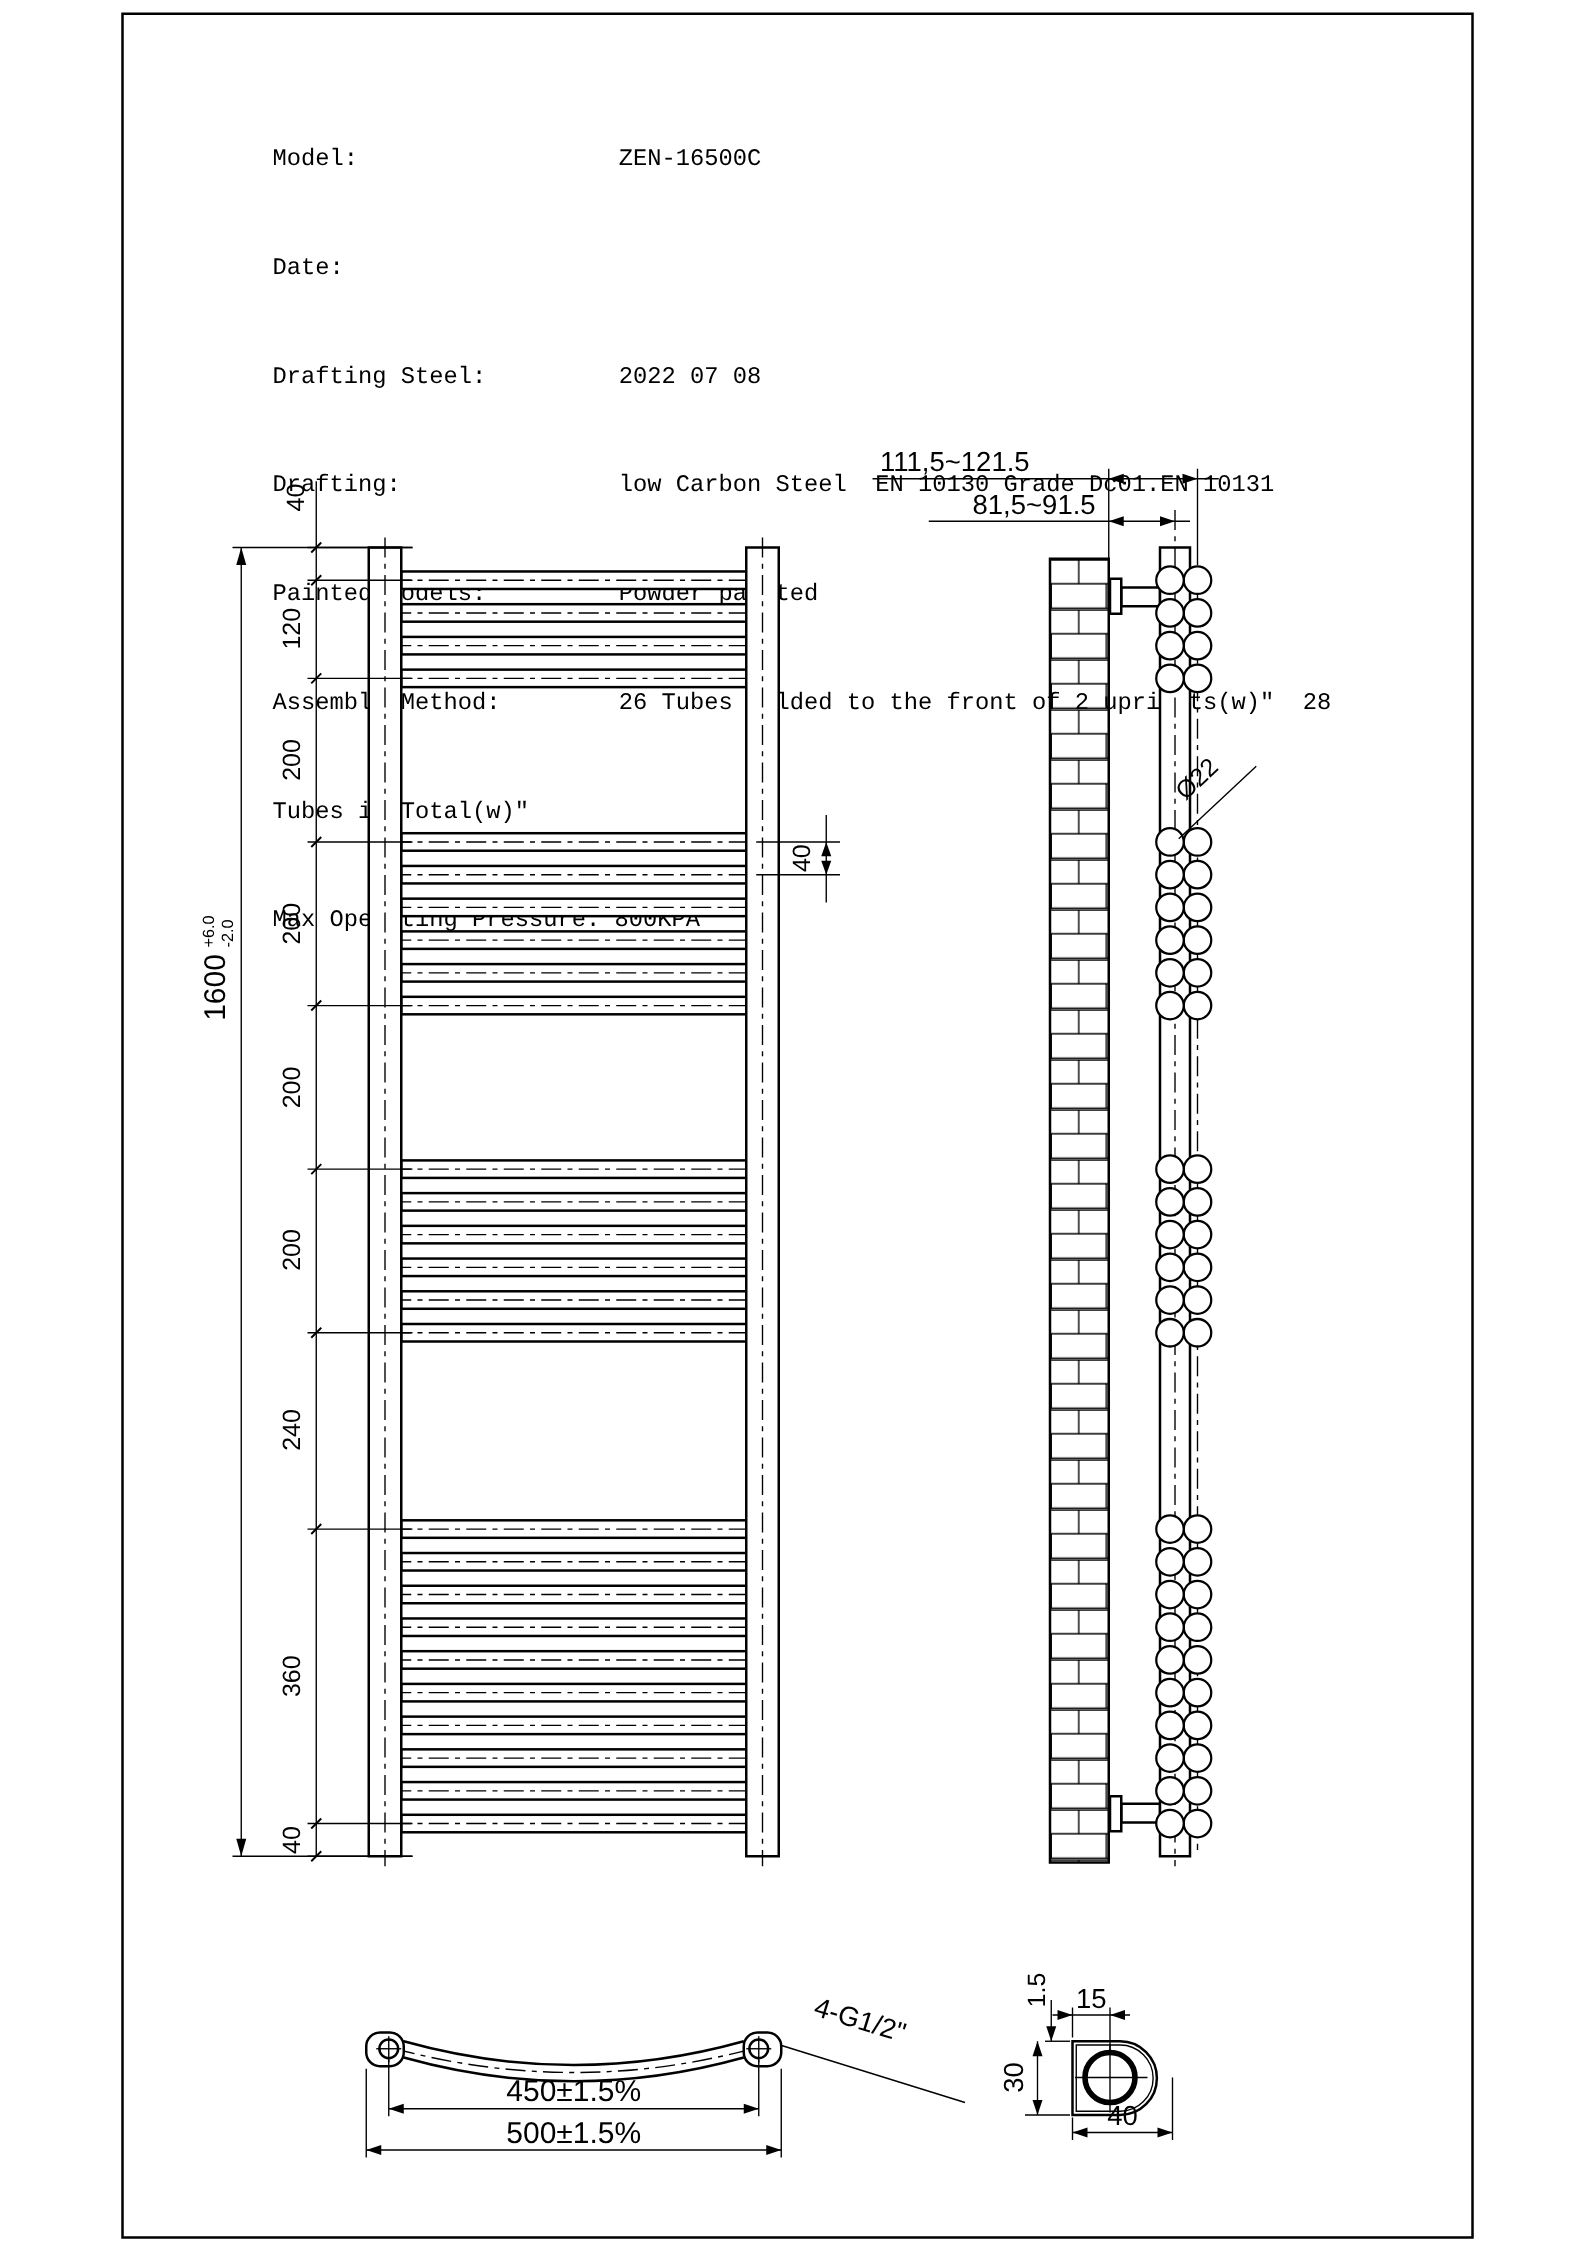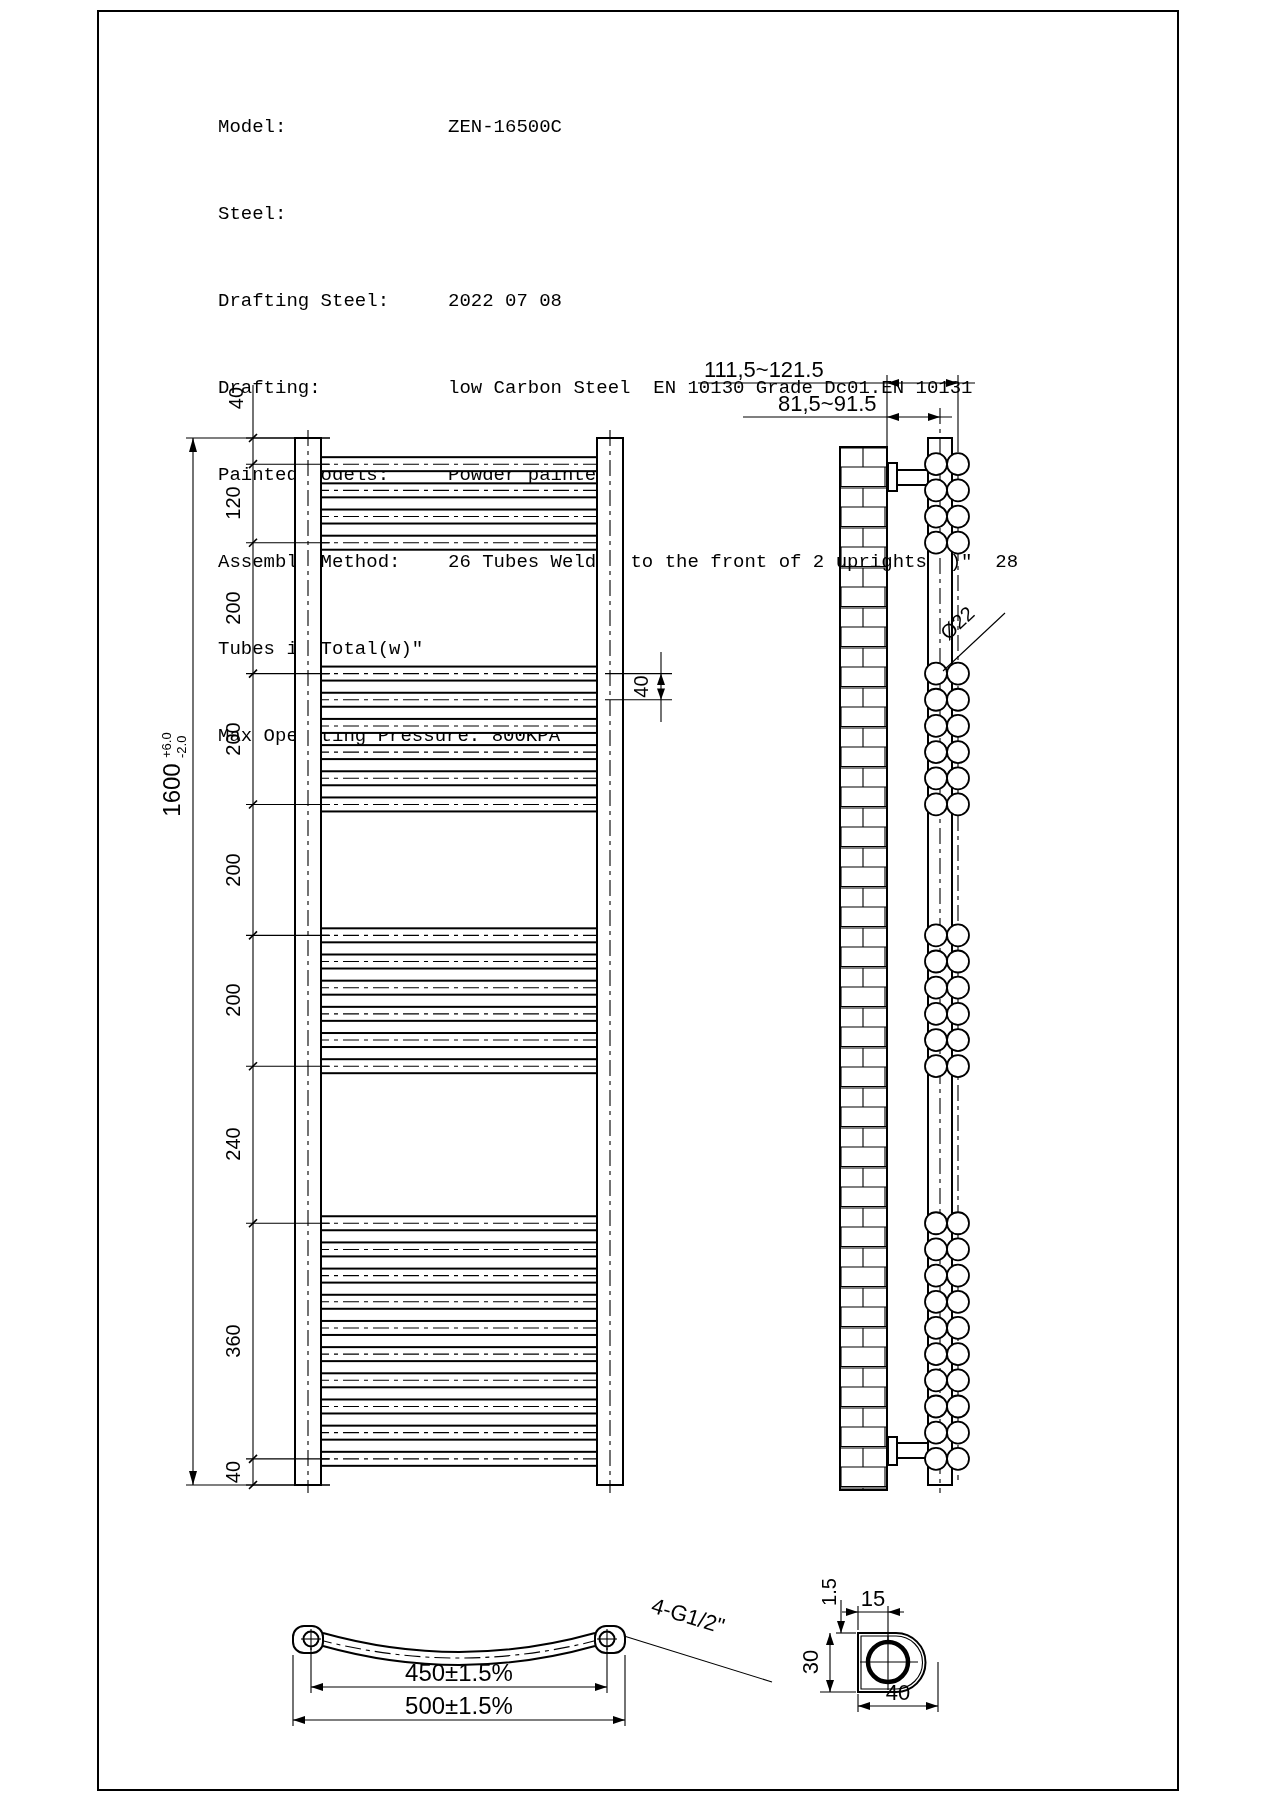--- a/index.html
+++ b/index.html
@@ -3,21 +3,21 @@
 <meta charset="utf-8">
 <style>
   html,body{margin:0;padding:0;background:#fff;}
   #stage{position:relative;width:1273px;height:1800px;background:#fff;overflow:hidden;
          font-family:"Liberation Sans",sans-serif;}
   #frame{position:absolute;left:97px;top:10px;width:1078px;height:1777px;border:2px solid #000;}
   #specs{position:absolute;left:218px;top:55px;width:900px;
          font-family:"Liberation Mono",monospace;font-size:19px;line-height:29px;color:#000;white-space:pre;}
   .spec-row{display:flex;}
   .spec-label{width:230px;flex:0 0 230px;}
-  .spec-value{flex:1;}
+  .spec-value{flex:1;margin-left:47px;}
   svg{position:absolute;left:0;top:0;}
   .tube{fill:#fff;stroke:#000;stroke-width:2;}
   .tubec{fill:#fff;stroke:#000;stroke-width:1.8;}
   .thick{stroke:#000;stroke-width:2;fill:none;}
   .thin{stroke:#000;stroke-width:1.1;fill:none;}
   .cl{stroke:#000;stroke-width:1.1;fill:none;stroke-dasharray:16 5 4 5;}
   .tick{stroke:#000;stroke-width:1.6;}
   .arr{fill:#000;stroke:none;}
   .ring{fill:none;stroke:#000;stroke-width:4.5;}
   text{fill:#000;font-family:"Liberation Sans",sans-serif;}
@@ -28,21 +28,21 @@
   .mid{text-anchor:middle;}
 </style>
 </head>
 <body>
 
 <div id="stage">
   <div id="frame"></div>
 
   <div id="specs">
     <div class="spec-row"><div class="spec-label">Model:</div><div class="spec-value">ZEN-16500C</div></div>
-    <div class="spec-row"><div class="spec-label">Steel:</div></div>
+    <div class="spec-row"><div class="spec-label">Date:</div></div>
     <div class="spec-row"><div class="spec-label">Drafting Steel:</div><div class="spec-value">2022 07 08</div></div>
     <div class="spec-row"><div class="spec-label">Drafting:</div><div class="spec-value">low Carbon Steel  EN 10130 Grade Dc01.EN 10131</div></div>
     <div class="spec-row"><div class="spec-label">Painted Models:</div><div class="spec-value">Powder painted</div></div>
     <div class="spec-row"><div class="spec-label">Assembly Method:</div><div class="spec-value">26 Tubes Welded to the front of 2 uprights(w)″  28</div></div>
     <div>Tubes in Total(w)″</div>
     <div>Max Operating Pressure: 800KPA</div>
   </div>
 
   <svg width="1273" height="1800" viewBox="0 0 1273 1800">
     <defs>

